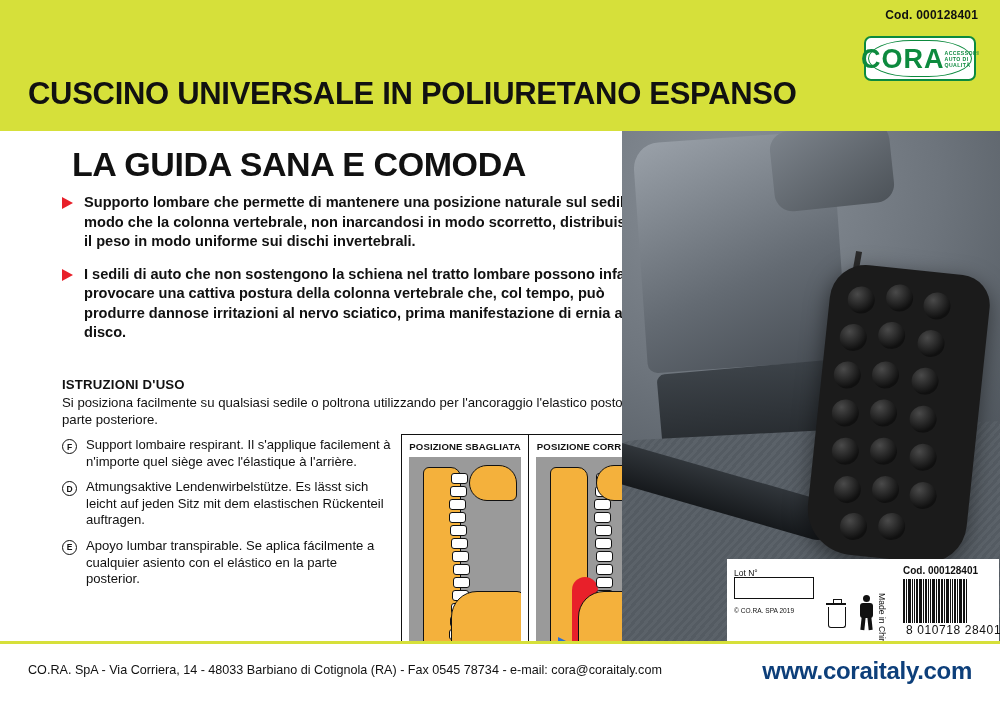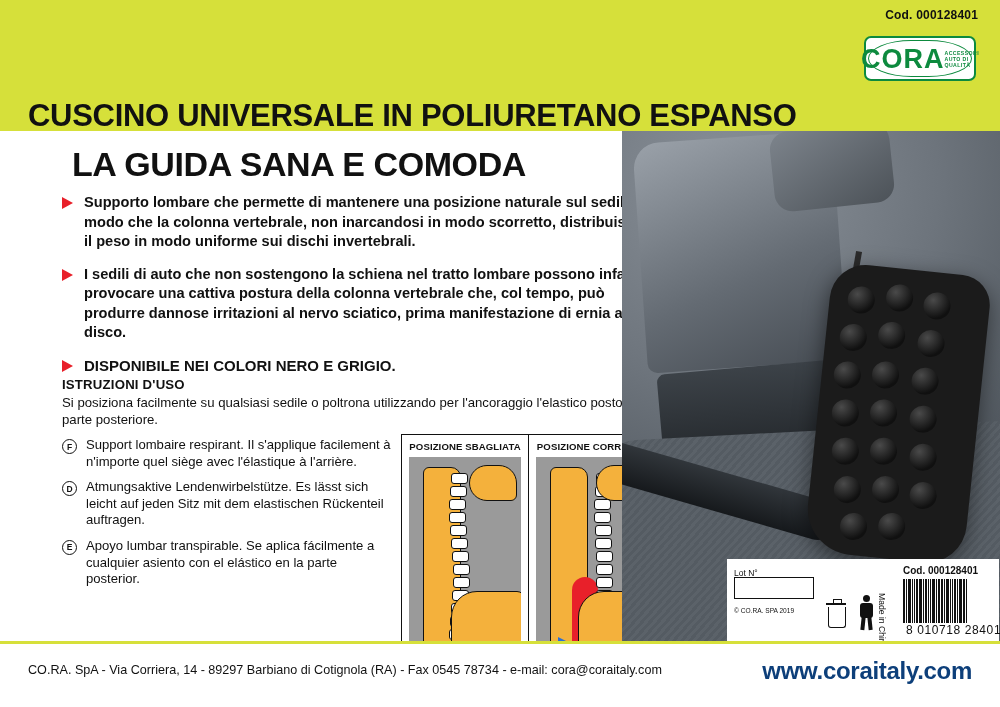--- a/index.html
+++ b/index.html
@@ -24,21 +24,21 @@
   .title-main{
     position:absolute;left:28px;top:18px;
     font-size:62px;line-height:62px;
     font-weight:900;color:#111;
     letter-spacing:-1px;
     font-family:"Liberation Sans", sans-serif;
     transform:scaleX(1.0);
     transform-origin:left top;
   }
   .title-sub{
-    position:absolute;left:28px;top:100px;
+    position:absolute;left:28px;top:78px;
     font-size:31px;line-height:31px;
     font-weight:900;color:#111;
     letter-spacing:-.3px;
   }
   
   .logo{
     position:absolute;right:24px;top:36px;
     width:112px;height:45px;
     background:#fff;
     border:2px solid #0d8a3e;
@@ -292,24 +292,20 @@
     <div class="lead">LA GUIDA SANA E COMODA</div>
 
     <div class="bullets">
       <div class="bullet">
         <span class="tri"></span>
         <p>Supporto lombare che permette di mantenere una posizione naturale sul sedile in modo che la colonna vertebrale, non inarcandosi in modo scorretto, distribuisca il peso in modo uniforme sui dischi invertebrali.</p>
       </div>
       <div class="bullet">
         <span class="tri"></span>
         <p>I sedili di auto che non sostengono la schiena nel tratto lombare possono infatti provocare una cattiva postura della colonna vertebrale che, col tempo, può produrre dannose irritazioni al nervo sciatico, prima manifestazione di ernia al disco.</p>
-      </div>
-      <div class="bullet caps">
-        <span class="tri"></span>
-        <p>DISPONIBILE NEI COLORI NERO E GRIGIO.</p>
       </div>
     </div>
 
     <div class="istr">
       <h4>ISTRUZIONI D'USO</h4>
       <p>Si posiziona facilmente su qualsiasi sedile o poltrona utilizzando per l'ancoraggio l'elastico posto nella parte posteriore.</p>
     </div>
 
     <div class="langs">
       <div class="lang">
@@ -465,17 +461,17 @@
           <span class="bc" style="width:3px"></span>
         <span class="bc" style="width:2px"></span>
           <span class="bc" style="width:1px"></span>
       </div>
       <div class="bc-num">8  010718  284014</div>
     </div>
   </div>
 
   <div class="footer">
     <div class="footer-bar"></div>
-    <div class="footer-left">CO.RA. SpA - Via Corriera, 14 - 89297 Barbiano di Cotignola (RA) - Fax 0545 78734 - e-mail: cora@coraitaly.com</div>
+    <div class="footer-left">CO.RA. SpA - Via Corriera, 14 - 48033 Barbiano di Cotignola (RA) - Fax 0545 78734 - e-mail: cora@coraitaly.com</div>
     <div class="footer-right">www.coraitaly.com</div>
   </div>
 
 </div>
 
 </body></html>

